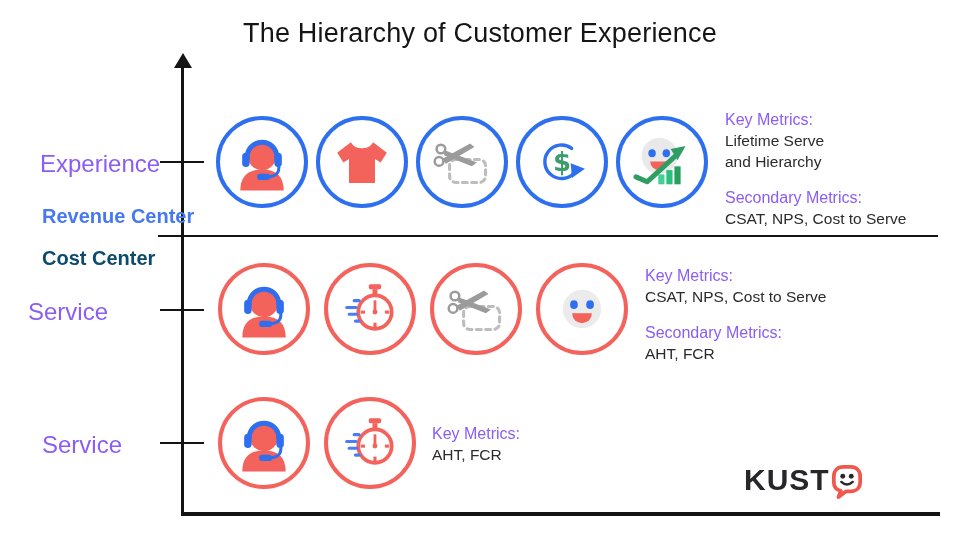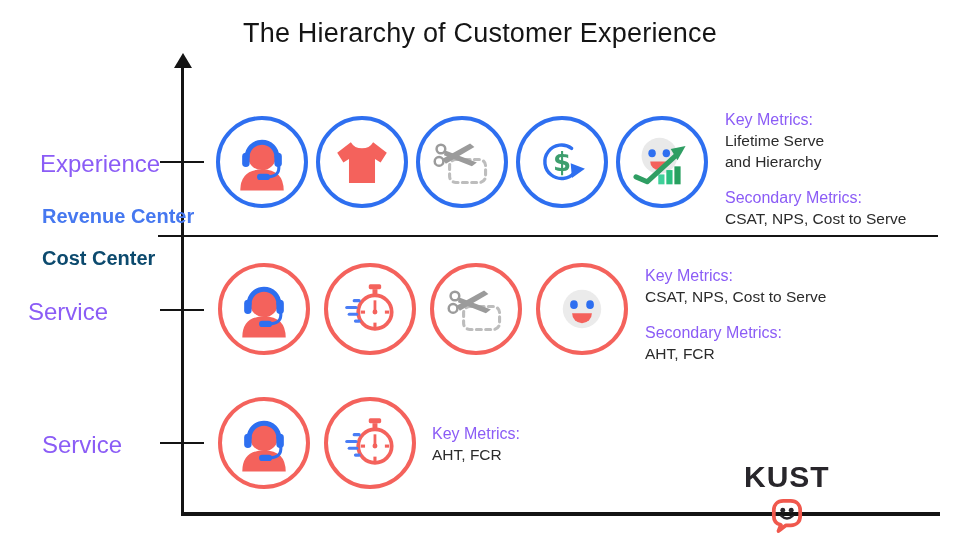--- a/index.html
+++ b/index.html
@@ -30,21 +30,21 @@
   .c-red{border:4px solid #f4625c;}
   .icon-circle svg{width:62px;height:62px;}
   
   .metrics{position:absolute;font-size:15.5px;line-height:21px;color:#2b2b2b;}
   .metrics .b{font-weight:400;font-size:16px;color:#8b5cf6;}
   .metrics .gap{margin-top:15px;}
   .m-exp{left:725px;top:109px;}
   .m-srv{left:645px;top:265px;}
   .m-sup{left:432px;top:423px;}
   
-  .logo{position:absolute;left:744px;top:460px;display:flex;align-items:center;flex-direction:column;}
+  .logo{position:absolute;left:744px;top:460px;display:flex;align-items:center;}
   .logo .word{font-size:30px;font-weight:600;letter-spacing:1px;color:#28262b;}
   .logo svg{width:32px;height:38px;margin:2px 1px 0 1px;}
 </style>
 </head>
 <body>
 
 <div class="canvas">
 
   <div class="title">The Hierarchy of Customer Experience</div>
 

